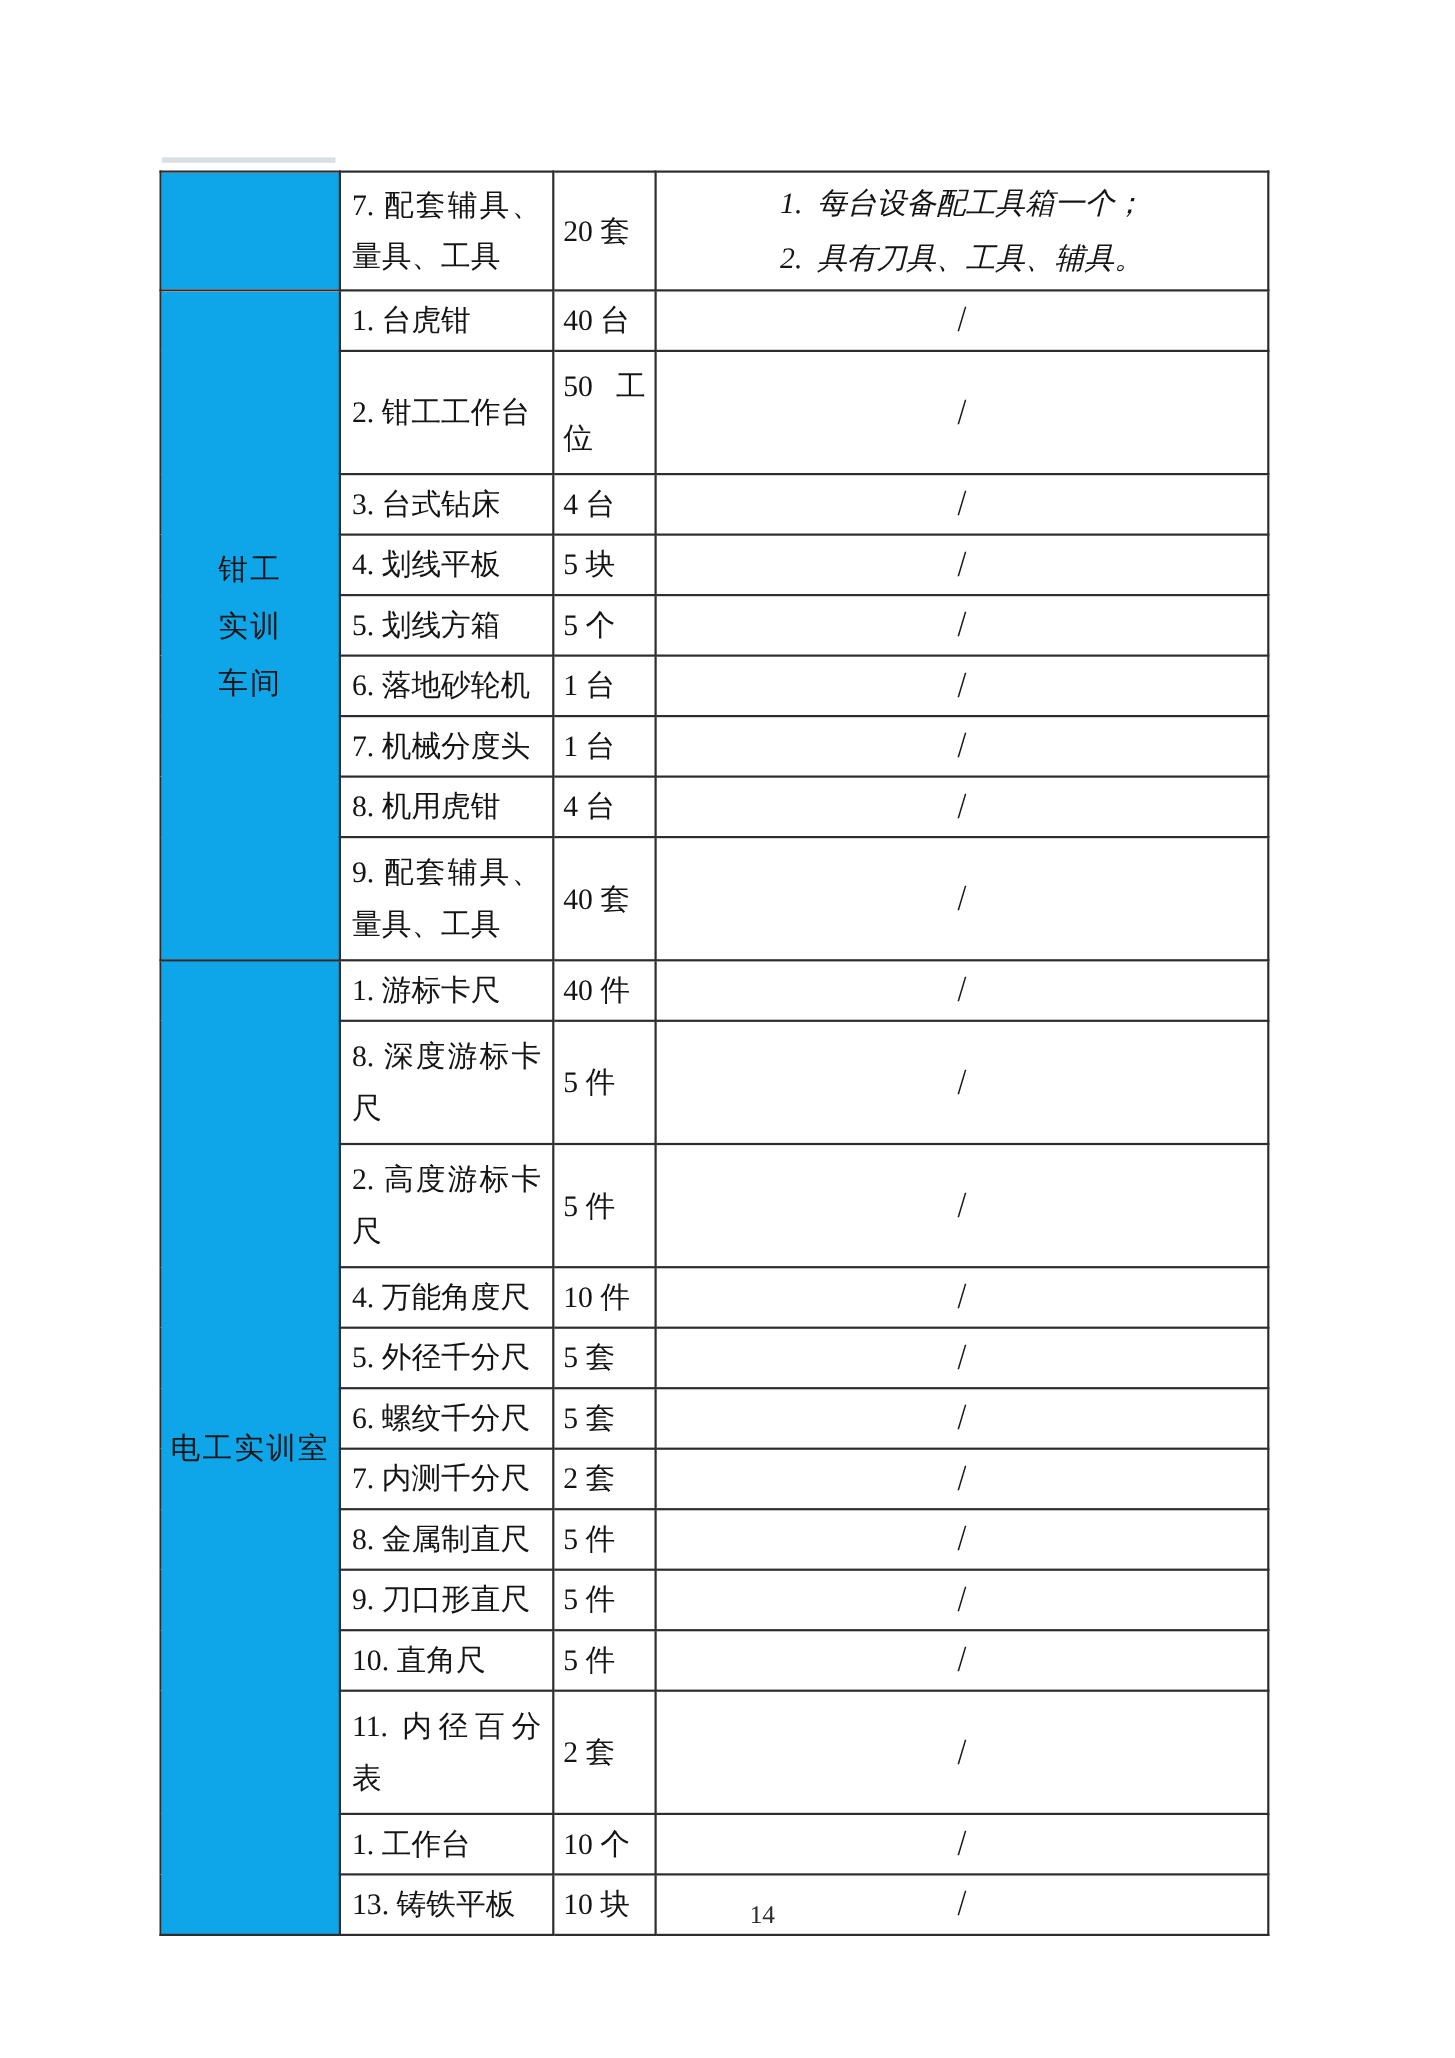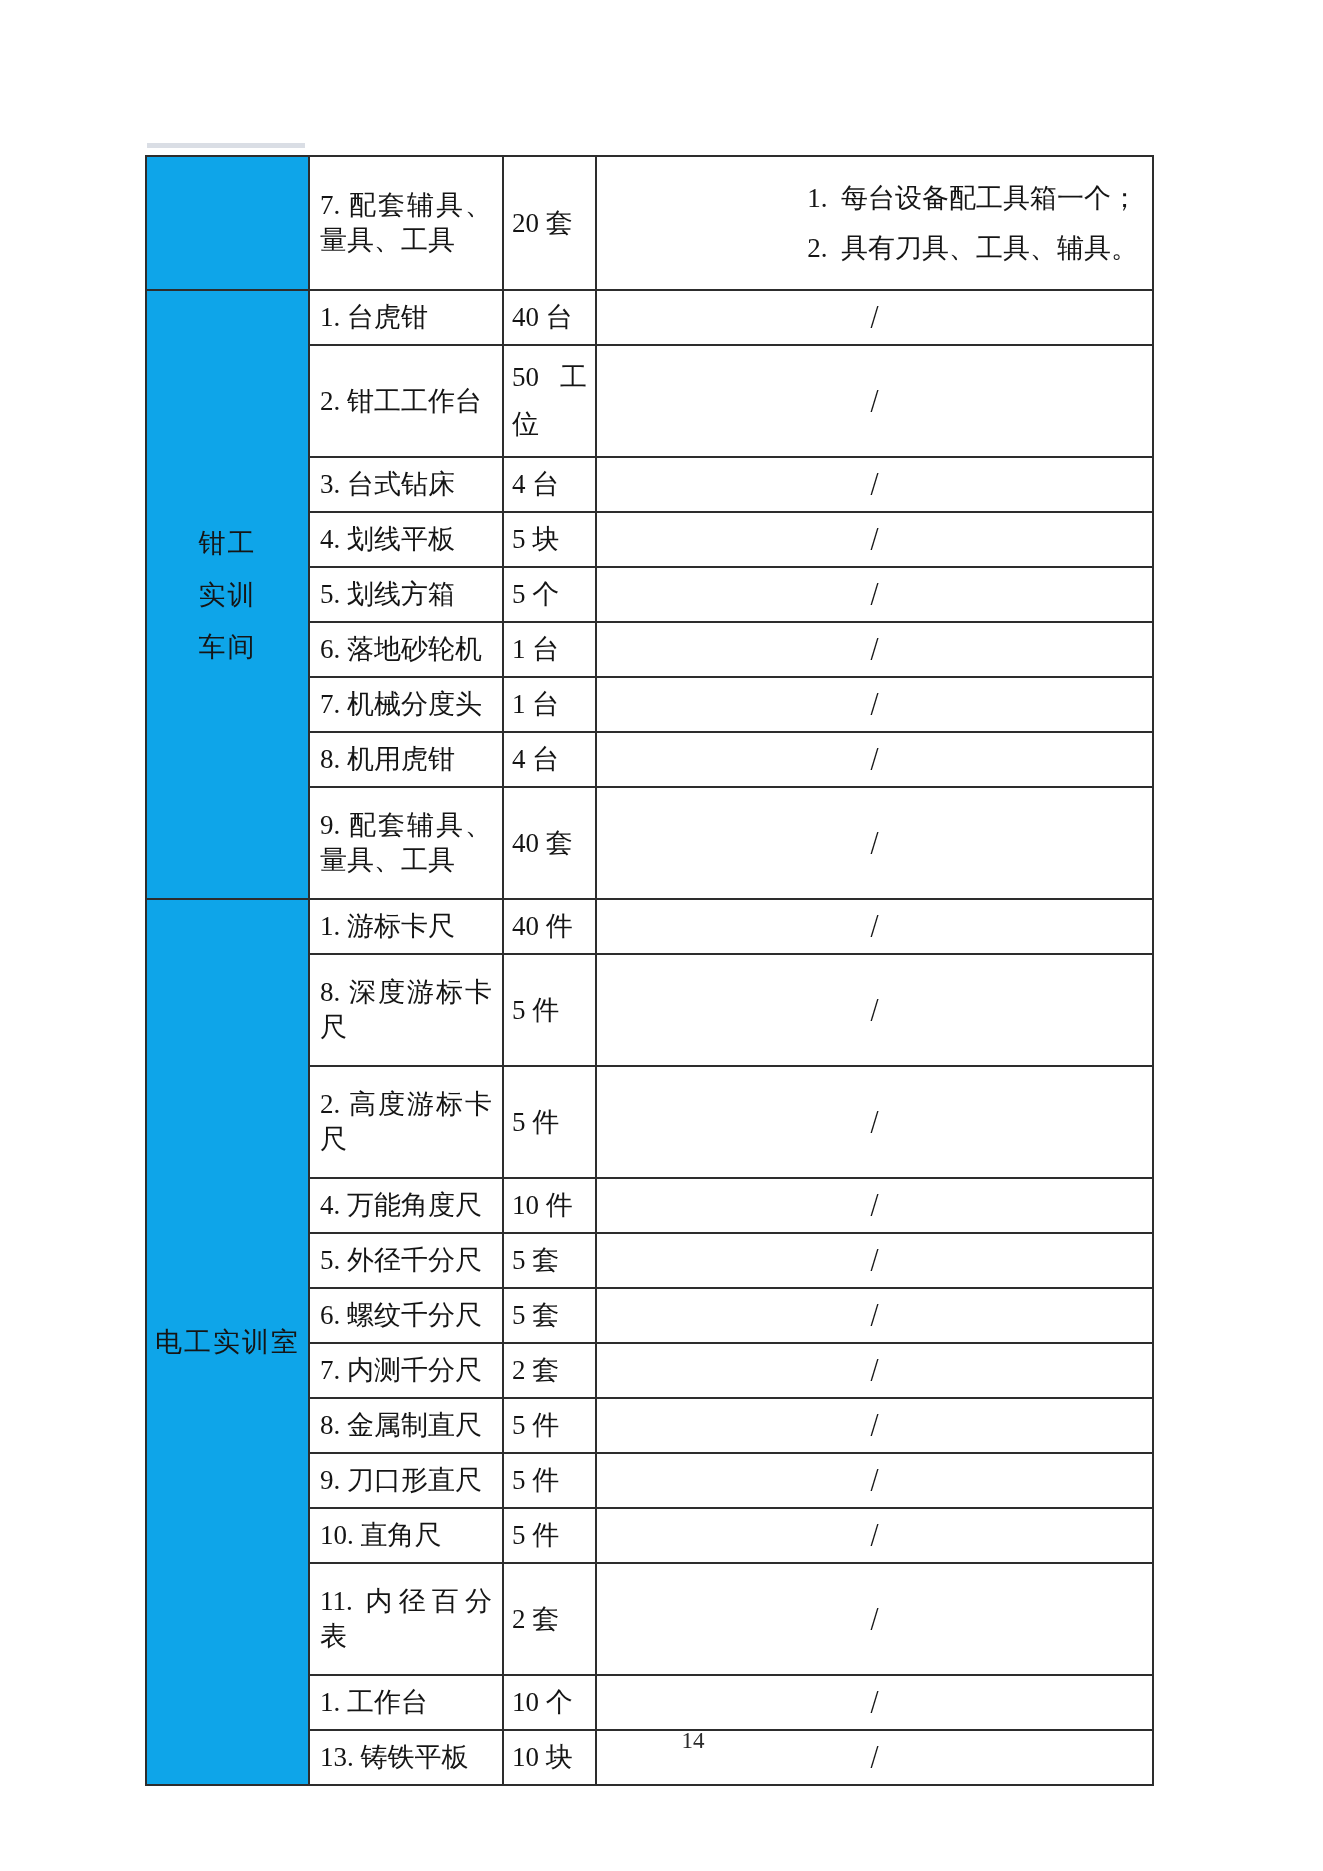--- a/index.html
+++ b/index.html
@@ -6,25 +6,25 @@
   #page{position:relative;width:1323px;height:1871px;background:#ffffff;overflow:hidden;
         font-family:"Liberation Serif","DejaVu Serif",serif;color:#151515;}
   #artifact{position:absolute;left:147px;top:143px;width:158px;height:5px;background:#cdd3dc;opacity:.75;}
   table.equip{position:absolute;left:145px;top:155px;width:1007px;border-collapse:collapse;table-layout:fixed;}
   table.equip td{border:2px solid #2d2d2d;font-size:27px;vertical-align:middle;overflow:hidden;}
   tr.h-s{height:55px;}
   tr.h-d{height:112px;}
   tr.h-first{height:105px;}
   td.c-label{background:#0ea5e9;text-align:center;padding:0;}
   td.c-label .lbl-line{line-height:52px;letter-spacing:2px;}
-  td.c-item{text-align:justify;padding:0 10px;line-height:35px;border-radius:25px;}
+  td.c-item{text-align:justify;padding:0 10px;line-height:47px;border-radius:25px;}
   td.c-qty{text-align:justify;padding:0 8px;line-height:47px;}
   td.c-req{text-align:center;padding:0;}
   td.c-req .slash{display:inline-block;font-size:29px;transform:scaleY(1.15);}
-  td.c-req-list{text-align:right;padding:16px 14px;line-height:50px;}
+  td.c-req-list{text-align:center;padding:3px 14px;line-height:50px;font-style:italic;}
   #pagenum{position:absolute;left:0;top:1728px;width:1306px;text-align:center;
            font-size:23px;color:#2b2b2b;padding-left:40px;}
 </style>
 </head>
 <body>
 
 <div id="page">
 
   <div id="artifact"></div>
 

